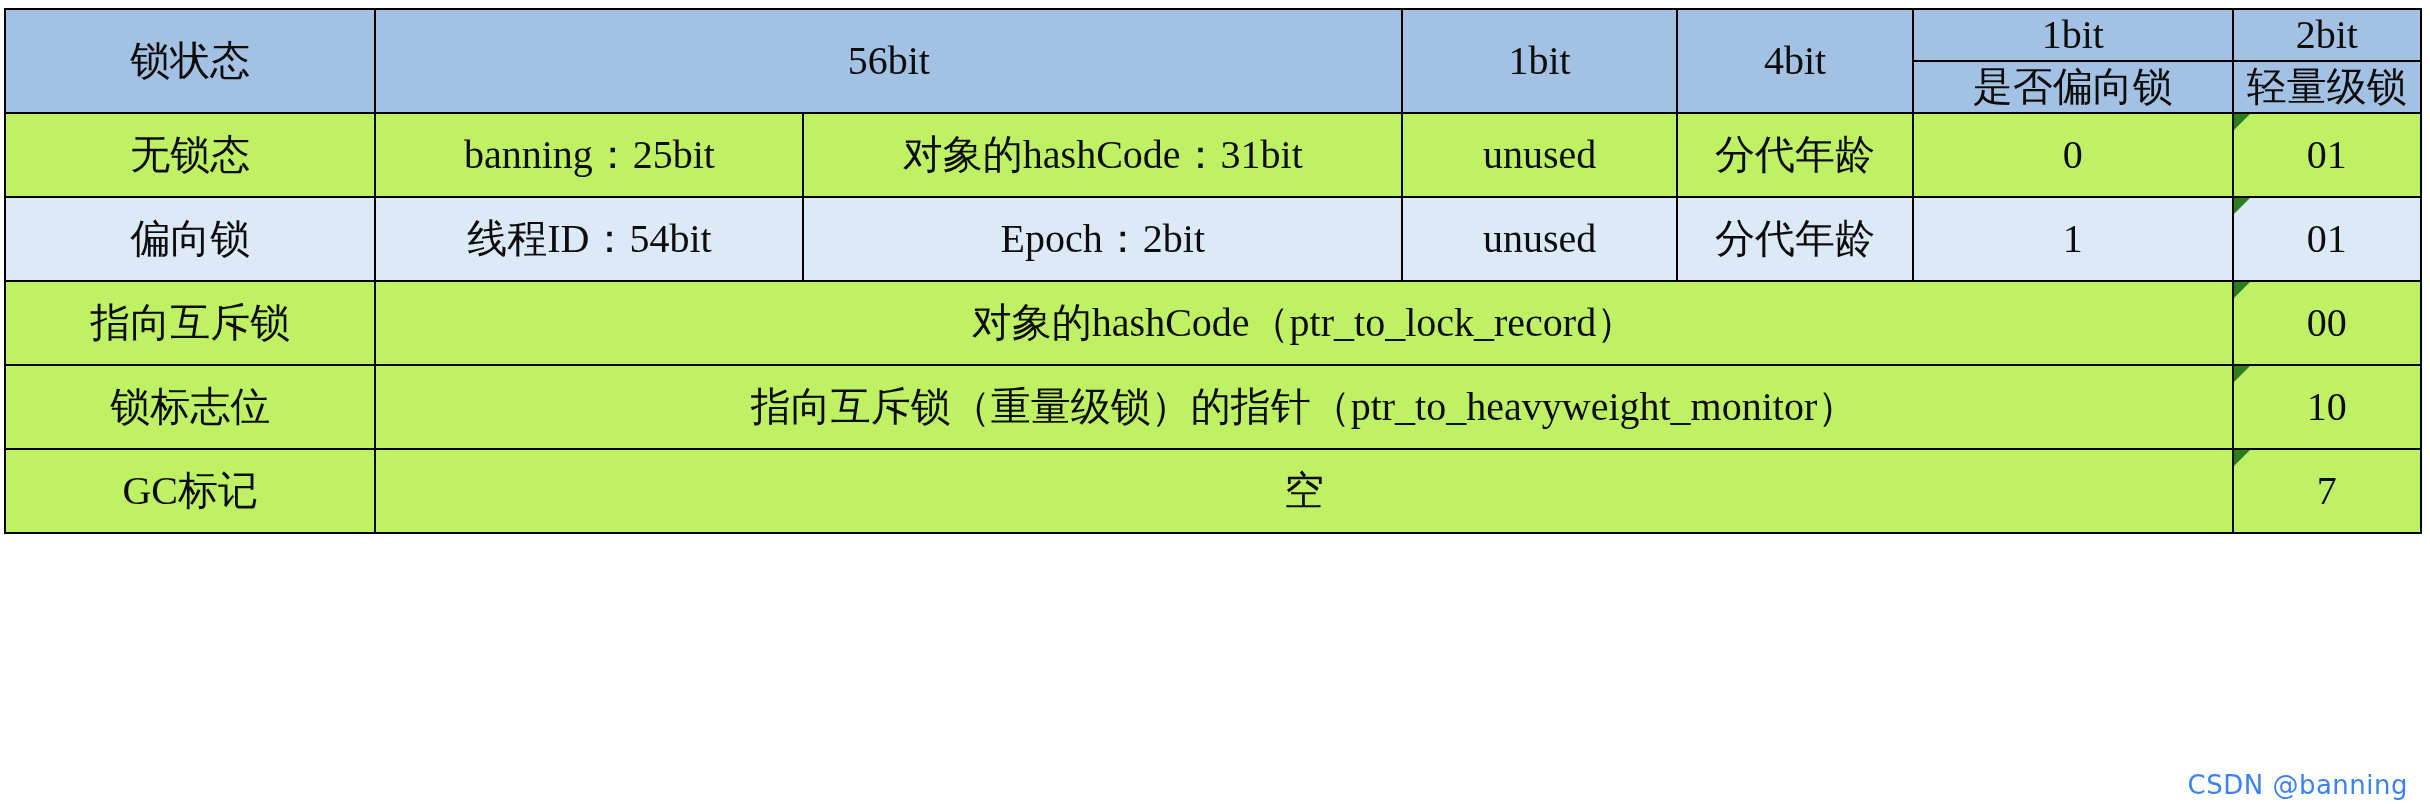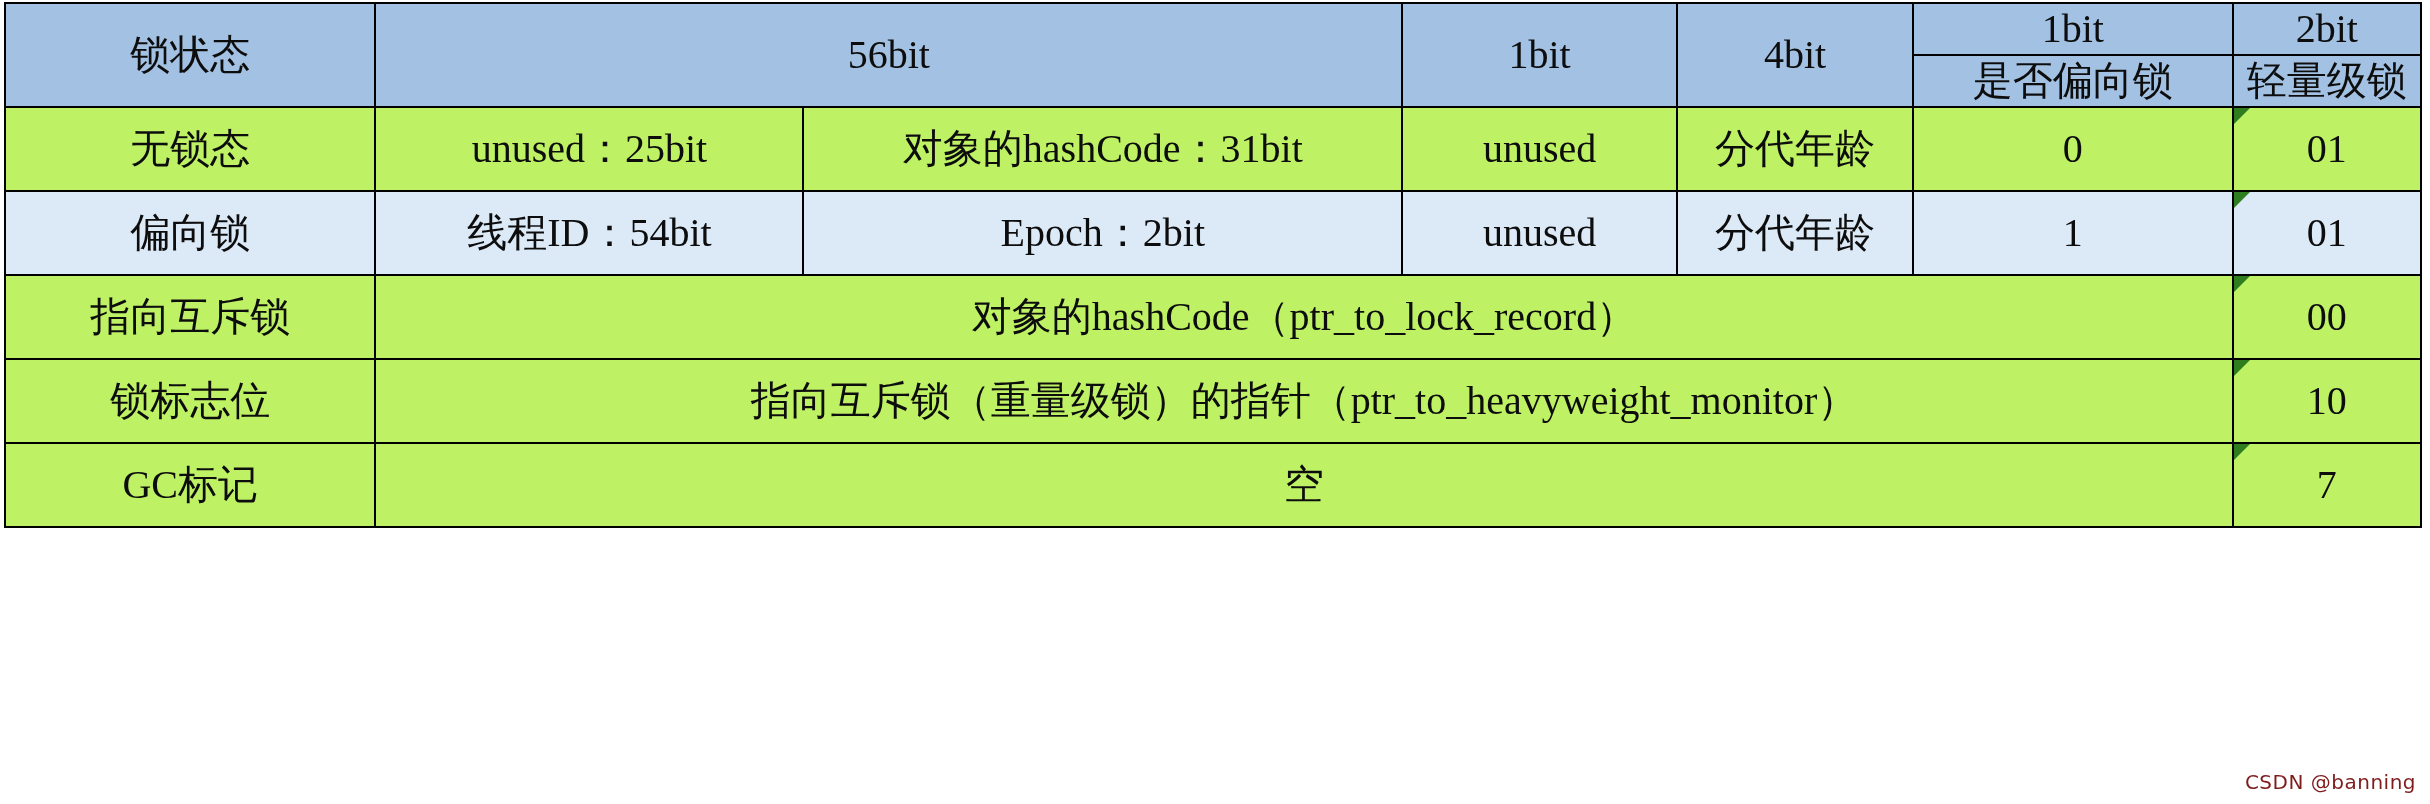--- a/index.html
+++ b/index.html
@@ -18,21 +18,21 @@
     width: 2430px;
     height: 804px;
     background: #ffffff;
     box-sizing: border-box;
   }
   table.lock-table {
     border-collapse: collapse;
     table-layout: fixed;
     width: 2418px;
     margin-left: 4px;
-    margin-top: 2px;
+    margin-top: 8px;
     background: #ffffff;
   }
   table.lock-table td, table.lock-table th {
     border: 2px solid #000000;
     text-align: center;
     vertical-align: middle;
     font-weight: normal;
     font-size: 40px;
     line-height: 1.05;
     color: #0d0d0d;
@@ -72,25 +72,25 @@
     left: 0;
     width: 0;
     height: 0;
     border-top: 16px solid #2e7d1f;
     border-right: 16px solid transparent;
     pointer-events: none;
   }
 
   .watermark {
     position: absolute;
-    right: 14px;
+    right: 22px;
     bottom: 12px;
     font-family: "DejaVu Sans", "Liberation Sans", sans-serif;
-    font-size: 20px;
-    color: #7f1d1d;
+    font-size: 26px;
+    color: #3b82f6;
     letter-spacing: 0.5px;
     white-space: nowrap;
   }
 </style>
 </head>
 <body>
 
 <div id="sheet">
 
   <table class="lock-table">
@@ -114,21 +114,21 @@
         <td class="hdr">2bit</td>
       </tr>
 
       <tr>
         <td class="hdr">是否偏向锁</td>
         <td class="hdr">轻量级锁</td>
       </tr>
 
       <tr class="data-row row-gray">
         <td>无锁态</td>
-        <td>unused：25bit</td>
+        <td>banning：25bit</td>
         <td>对象的hashCode：31bit</td>
         <td>unused</td>
         <td>分代年龄</td>
         <td>0</td>
         <td class="flag-cell">01</td>
       </tr>
 
       <tr class="data-row row-blue">
         <td>偏向锁</td>
         <td>线程ID：54bit</td>

